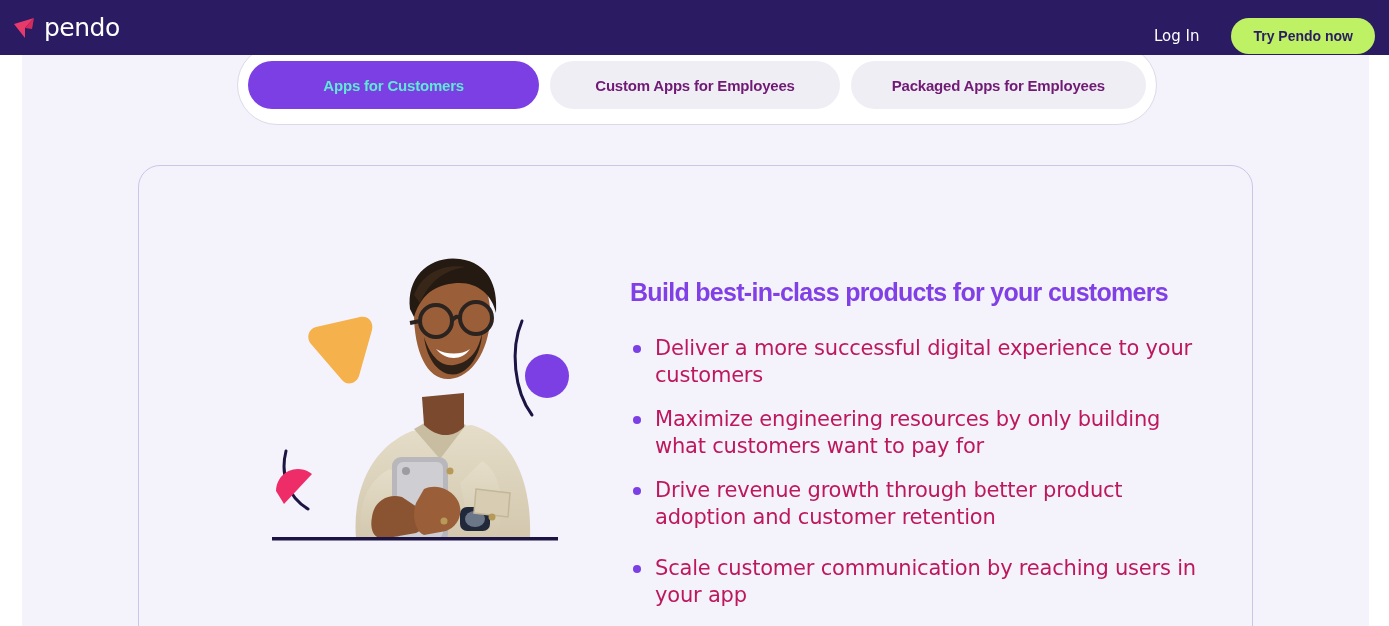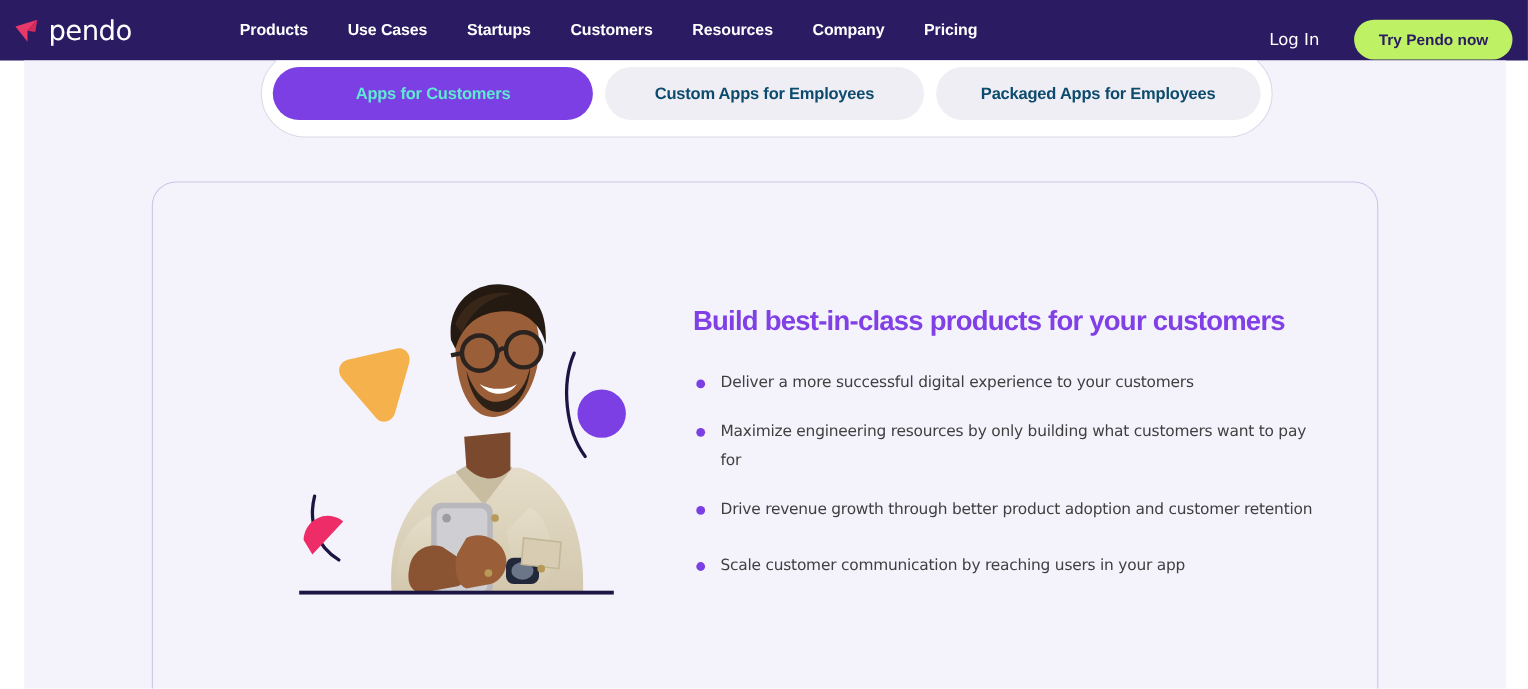--- a/index.html
+++ b/index.html
@@ -156,21 +156,21 @@
     white-space: nowrap;
     user-select: none;
   }
   .tab.active {
     background: #7B3FE4;
     color: #5eead4;
     width: 292px;
   }
   .tab.inactive {
     background: #EFEEF4;
-    color: #0c4a6e;
+    color: #701a75;
     width: 290px;
   }
   .tab.inactive.wide { width: 296px; }
 
   
   .card {
     position: absolute;
     left: 116px;
     top: 110px;
     width: 1115px;
@@ -210,22 +210,22 @@
     line-height: 42px;
     letter-spacing: -0.7px;
     margin-bottom: 22px;
     font-family: "Liberation Sans", sans-serif;
   }
   .bullets { list-style: none; }
   .bullet {
     position: relative;
     padding-left: 25px;
     margin-bottom: 17px;
-    color: #404040;
-    font-size: 14px;
+    color: #be185d;
+    font-size: 21px;
     line-height: 27px;
     letter-spacing: -0.2px;
     font-family: "DejaVu Sans", sans-serif;
   }
   .bullet:last-child { margin-bottom: 0; margin-top: 24px; }
   .bullet::before {
     content: "";
     position: absolute;
     left: 3px;
     top: 10px;
@@ -243,29 +243,20 @@
   <div class="logo">
     <span class="logo-mark">
       <svg width="30" height="26" viewBox="0 0 30 26" xmlns="http://www.w3.org/2000/svg">
         <path d="M2 9 L22 3 L13 13 L13 23 Z" fill="#E8396B"></path>
         <path d="M13 13 L22 3 L20 14 Z" fill="#D42A5C"></path>
       </svg>
     </span>
     <span class="logo-text">pendo</span>
   </div>
 
-  <div class="nav-links">
-    <span class="nav-link">Products</span>
-    <span class="nav-link">Use Cases</span>
-    <span class="nav-link">Startups</span>
-    <span class="nav-link">Customers</span>
-    <span class="nav-link">Resources</span>
-    <span class="nav-link">Company</span>
-    <span class="nav-link">Pricing</span>
-  </div>
 
   <div class="nav-right">
     <span class="login-link">Log In</span>
     <button class="btn-try">Try Pendo now</button>
   </div>
 </div>
 
 <div class="page">
 
   <div class="tab-shell">

